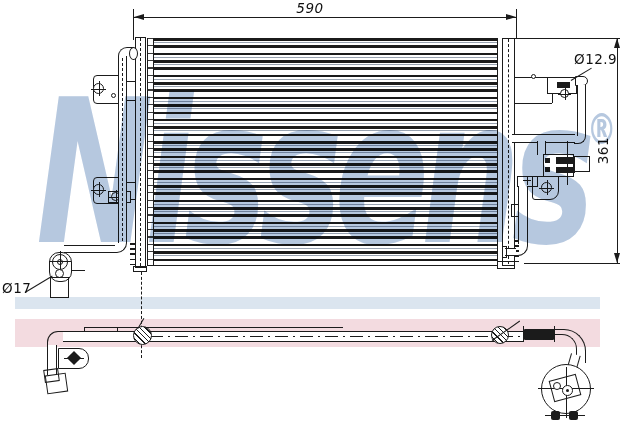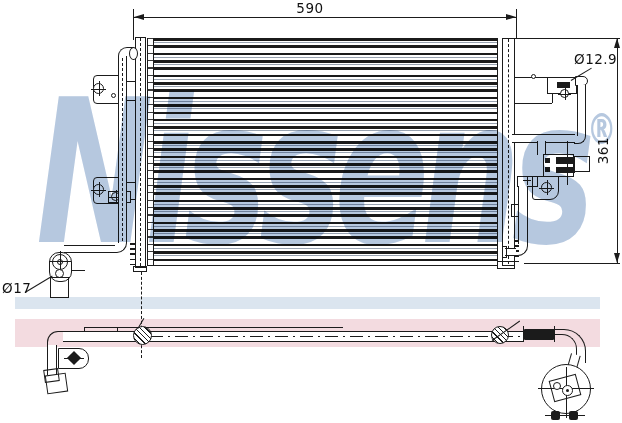--- a/index.html
+++ b/index.html
@@ -39,21 +39,21 @@
 <div class="stage">
 
   <div class="band" style="left:15px;top:297px;width:585px;height:12px;background:#dbe5ef;"></div>
   <div class="band" style="left:15px;top:319px;width:585px;height:28px;background:#f3dbe0;"></div>
 
   <div class="h" style="left:133px;top:16.5px;width:384px;"></div>
   <div class="v" style="left:133px;top:9px;height:31px;"></div>
   <div class="v" style="left:516px;top:9px;height:29px;"></div>
   <div class="arrow" style="left:134px;top:13.5px;border-top:3.5px solid transparent;border-bottom:3.5px solid transparent;border-right:10px solid #1b1b1b;"></div>
   <div class="arrow" style="left:506px;top:13.5px;border-top:3.5px solid transparent;border-bottom:3.5px solid transparent;border-left:10px solid #1b1b1b;"></div>
-  <div class="dimtext" style="left:280px;top:0px;width:60px;text-align:center;">590</div>
+  <div class="dimtext" style="left:280px;top:0px;width:60px;text-align:center;font-style:italic;">590</div>
 
   <div class="v" style="left:616.5px;top:38px;height:225px;"></div>
   <div class="h" style="left:515px;top:37.5px;width:105px;"></div>
   <div class="h" style="left:524px;top:262.5px;width:96px;"></div>
   <div class="arrow" style="left:613.5px;top:38px;border-left:3.5px solid transparent;border-right:3.5px solid transparent;border-bottom:10px solid #1b1b1b;"></div>
   <div class="arrow" style="left:613.5px;top:253px;border-left:3.5px solid transparent;border-right:3.5px solid transparent;border-top:10px solid #1b1b1b;"></div>
   <div class="dimtext" style="left:595px;top:137px;writing-mode:vertical-rl;transform:rotate(180deg);">361</div>
 
   <div class="box" style="left:134.5px;top:36.5px;width:11px;height:231px;"></div>
   <div class="dash-v" style="left:139.5px;top:38px;height:228px;"></div>

